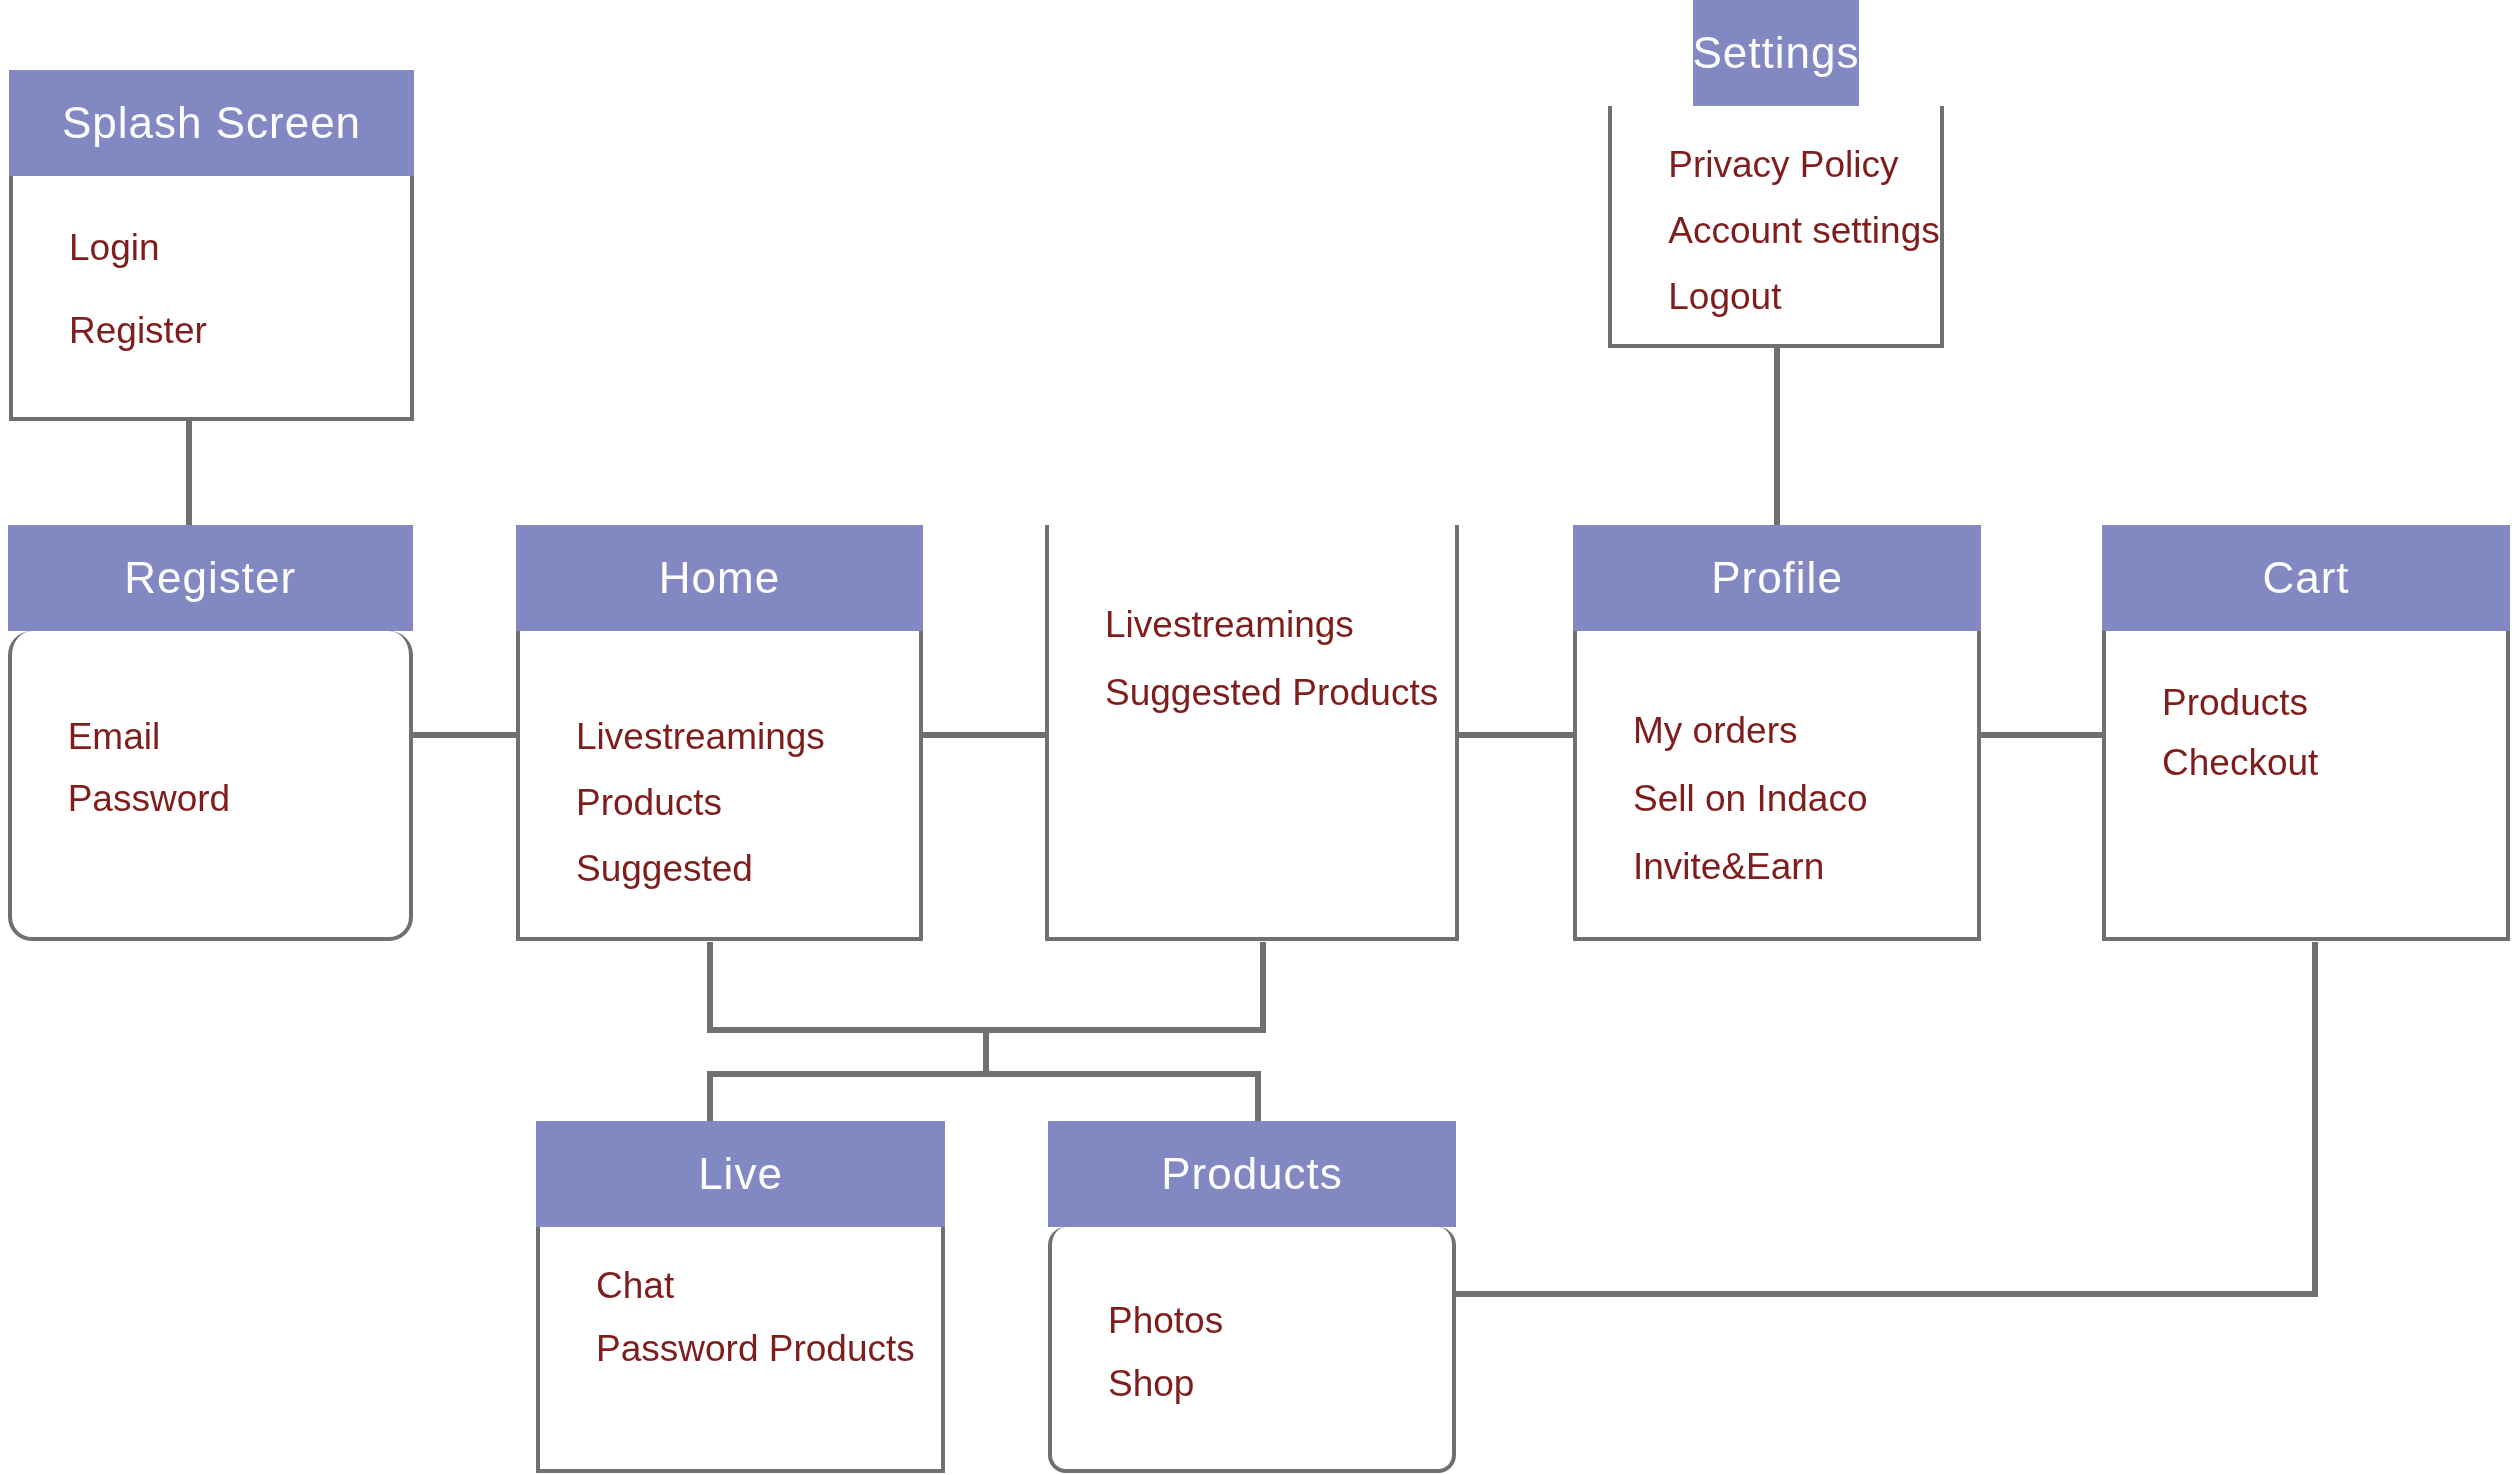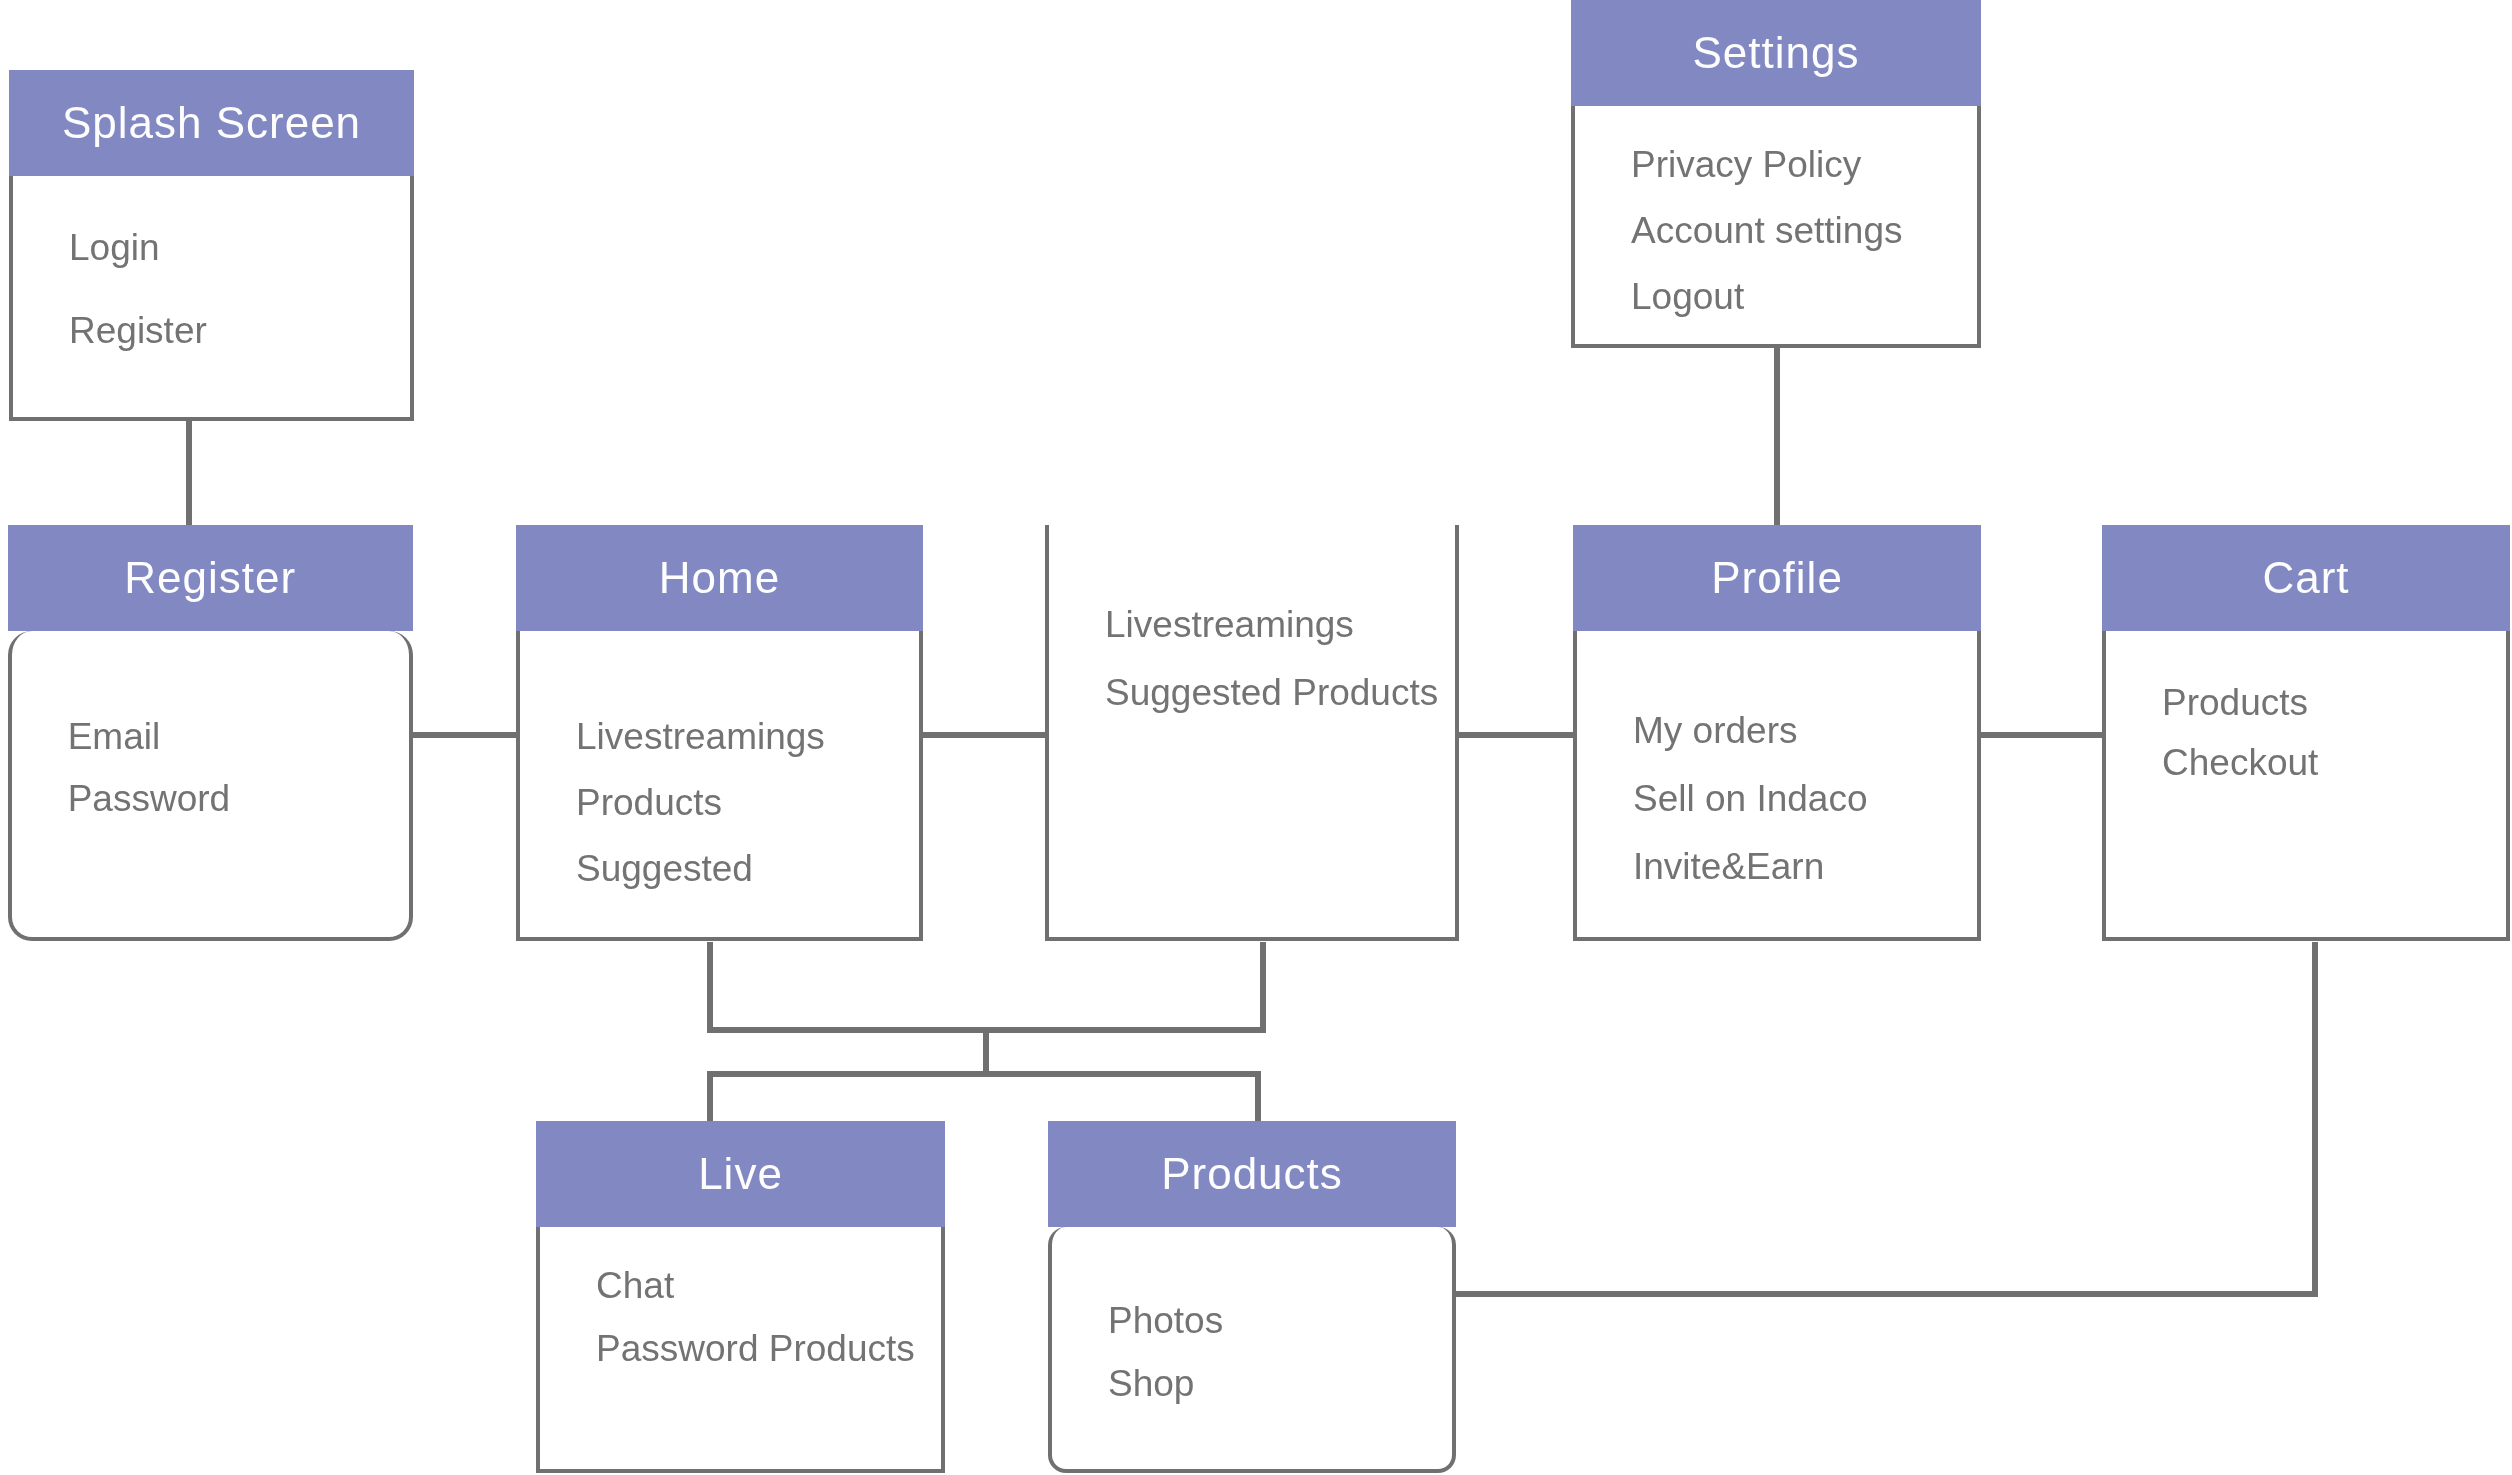--- a/index.html
+++ b/index.html
@@ -33,21 +33,21 @@
     justify-content: center;
     flex: 0 0 auto;
   }
   .node-body {
     flex: 1 1 auto;
     background: #ffffff;
     border: 4.8px solid #707070;
     border-top: none;
     box-sizing: border-box;
     padding-left: 56px;
-    color: #737373;
+    color: #7f1d1d;
     font-size: 37px;
   }
   .node-item {
     line-height: 37px;
     white-space: nowrap;
   }
   
   .rb-splash   .node-body { padding-top: 53px; }
   .rb-splash   .node-item { margin-bottom: 46px; }
   .rb-settings .node-body { padding-top: 40px; }
@@ -80,21 +80,21 @@
   <div class="node rb-splash" style="left:9px; top:70px; width:405px; height:351px;">
     <div class="node-header">
       <span>Splash Screen</span>
     </div>
     <div class="node-body">
       <div class="node-item">Login</div>
       <div class="node-item">Register</div>
     </div>
   </div>
 
-  <div class="node rb-settings" style="left:1571px; top:0px; width:410px; height:347px;">
+  <div class="node rb-settings" style="left:1571px; top:0px; width:410px; height:347px;align-items:center;">
     <div class="node-header">
       <span>Settings</span>
     </div>
     <div class="node-body">
       <div class="node-item">Privacy Policy</div>
       <div class="node-item">Account settings</div>
       <div class="node-item">Logout</div>
     </div>
   </div>
 

